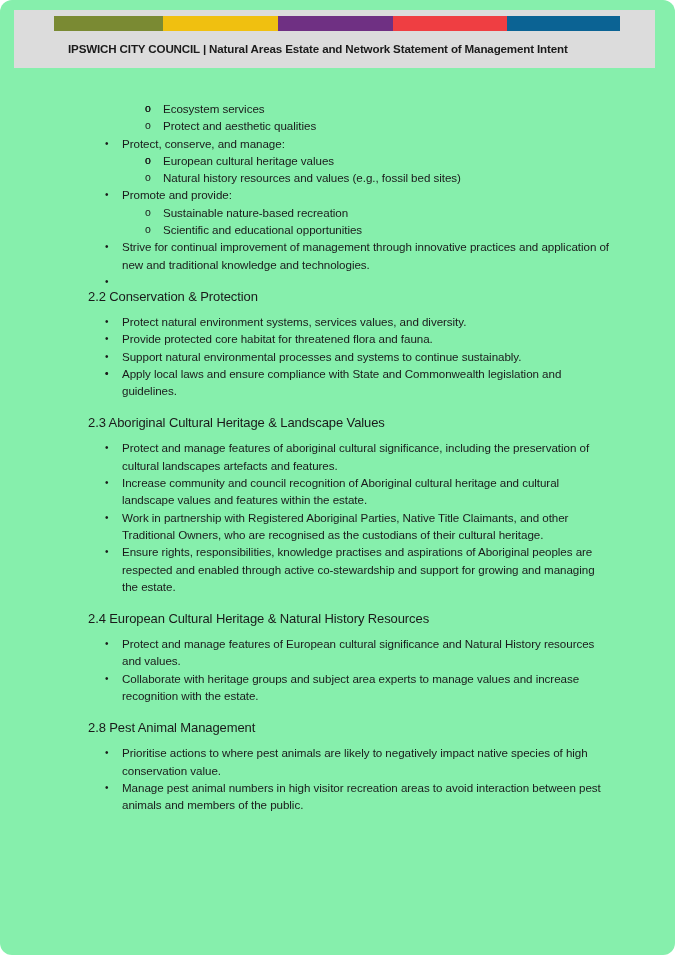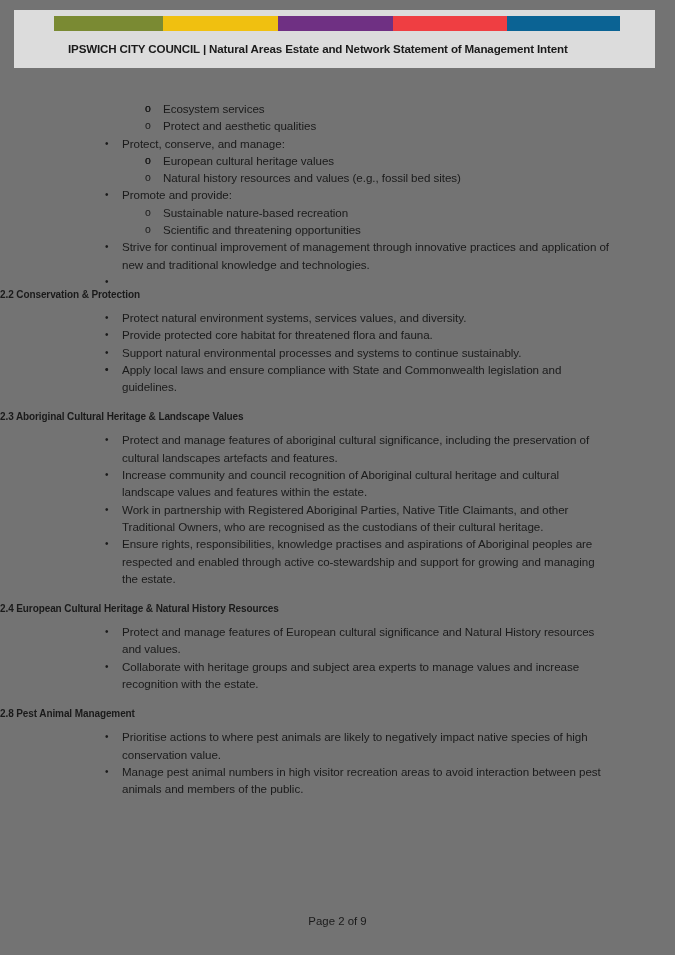--- a/index.html
+++ b/index.html
@@ -6,22 +6,23 @@
   html, body {
     width: 675px;
     height: 955px;
     background: #ffffff;
     font-family: "Liberation Sans", sans-serif;
   }
   .page {
     position: relative;
     width: 675px;
     height: 955px;
-    background: #737373;
+    background: #86efac;
     overflow: hidden;
+    border-radius: 12px;
   }
 
   
   .header-band {
     position: absolute;
     left: 14px;
     top: 10px;
     width: 641px;
     height: 58px;
     background: #dcdcdc;
@@ -55,22 +56,23 @@
 
   
   .body-area {
     position: absolute;
     left: 0;
     top: 100px;
     width: 675px;
   }
 
   .sec-heading {
-    font-size: 10px;
-    font-weight: bold;
+    margin-left: 88px;
+    font-size: 13px;
+    font-weight: normal;
     color: #1a1a1a;
     margin-top: 16px;
     margin-bottom: 9px;
     letter-spacing: -0.1px;
   }
 
   ul.lvl1 {
     list-style: none;
     margin: 0;
     padding: 0;
@@ -155,21 +157,21 @@
           <li class="b2"><span class="marker2">o</span><span>Protect and aesthetic qualities</span></li>
         </ul>
         <ul class="lvl1">
           <li class="b1"><span class="marker1">•</span><span>Protect, conserve, and manage:</span><ul class="lvl2">
               <li class="b2"><span class="marker2">o</span></li>
               <li class="b2"><span class="marker2">o</span><span>European cultural heritage values</span></li>
               <li class="b2"><span class="marker2">o</span><span>Natural history resources and values (e.g., fossil bed sites)</span></li>
             </ul></li>
           <li class="b1"><span class="marker1">•</span><span>Promote and provide:</span><ul class="lvl2">
               <li class="b2"><span class="marker2">o</span><span>Sustainable nature-based recreation</span></li>
-              <li class="b2"><span class="marker2">o</span><span>Scientific and threatening opportunities</span></li>
+              <li class="b2"><span class="marker2">o</span><span>Scientific and educational opportunities</span></li>
             </ul></li>
           <li class="b1"><span class="marker1">•</span><span>Strive for continual improvement of management through innovative practices and application of new and traditional knowledge and technologies.</span></li>
           <li class="b1"><span class="marker1">•</span></li>
         </ul>
         <div class="sec-heading">2.2 Conservation &amp; Protection</div>
         <ul class="lvl1">
           <li class="b1"><span class="marker1">•</span><span>Protect natural environment systems, services values, and diversity.</span></li>
           <li class="b1"><span class="marker1">•</span><span>Provide protected core habitat for threatened flora and fauna.</span></li>
           <li class="b1"><span class="marker1">•</span><span>Support natural environmental processes and systems to continue sustainably.</span></li>
           <li class="b1"><span class="marker1">•</span></li>
@@ -188,15 +190,14 @@
           <li class="b1"><span class="marker1">•</span><span>Collaborate with heritage groups and subject area experts to manage values and increase recognition with the estate.</span></li>
         </ul>
         <div class="sec-heading">2.8 Pest Animal Management</div>
         <ul class="lvl1">
           <li class="b1"><span class="marker1">•</span><span>Prioritise actions to where pest animals are likely to negatively impact native species of high conservation value.</span></li>
           <li class="b1"><span class="marker1">•</span><span>Manage pest animal numbers in high visitor recreation areas to avoid interaction between pest animals and members of the public.</span></li>
         </ul>
       </div>
   </div>
 
-  <div class="footer">Page 2 of 9</div>
 
 </div>
 
 </body></html>

